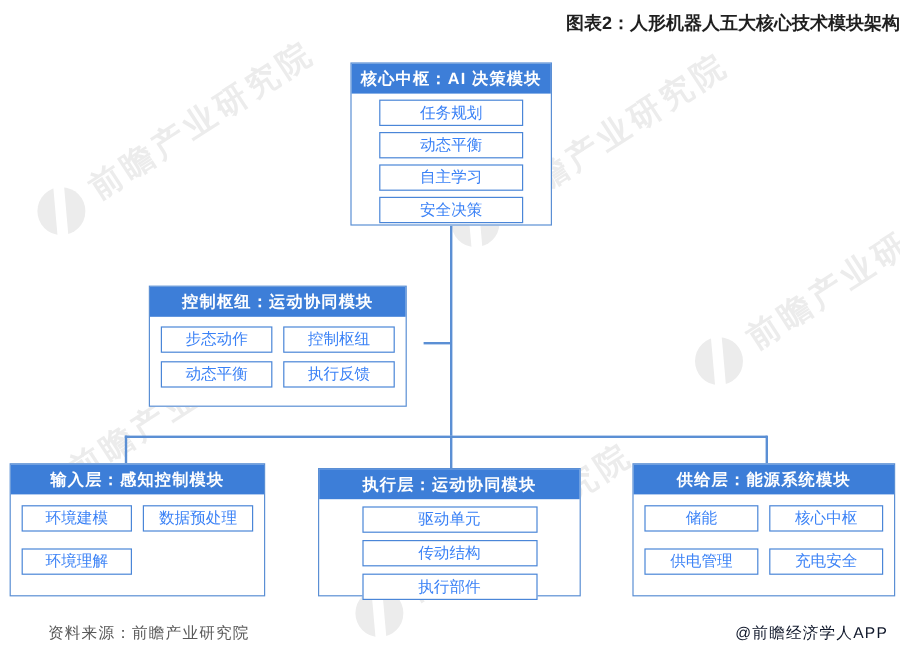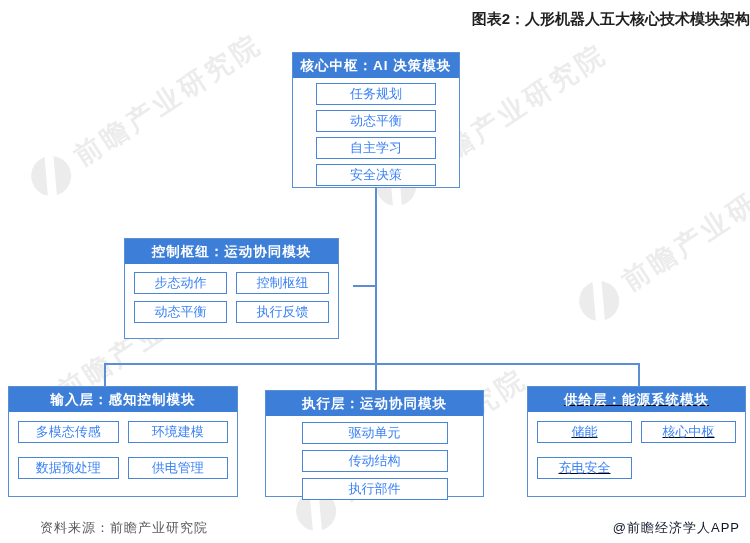--- a/index.html
+++ b/index.html
@@ -36,25 +36,25 @@
   #core{left:292px;top:52px;width:168px;height:136px;}
   #core .item{width:118px;margin:5px auto 0 auto;}
   
   #control{left:124px;top:238px;width:215px;height:101px;}
   .grid2{
     display:grid;grid-template-columns:1fr 1fr;column-gap:9px;row-gap:6px;
     padding:9px 9px 0 9px;
   }
   #control .grid2{row-gap:7px;padding-top:8px;}
   
-  #input{left:8px;top:386px;width:230px;height:111px;}
+  #input{left:8px;top:386px;width:213px;height:111px;}
   #input .grid2{row-gap:14px;}
   #execution{left:265px;top:390px;width:219px;height:107px;}
   #execution .item{width:144px;margin:6px auto 0 auto;}
-  #supply{left:527px;top:386px;width:219px;height:111px;text-decoration:underline;}
+  #supply{left:527px;top:386px;width:219px;height:111px;}
   #supply .grid2{row-gap:14px;}
   
   .line{position:absolute;background:#5b8fd4;z-index:0;}
   #v-main{left:375px;top:188px;width:1.5px;height:175px;}
   #h-stub{left:353px;top:285px;width:23px;height:1.5px;}
   #h-bar{left:104px;top:363px;width:535px;height:1.5px;}
   #v-drop-left{left:104px;top:363px;width:1.5px;height:23px;}
   #v-drop-mid{left:375px;top:363px;width:1.5px;height:27px;}
   #v-drop-right{left:638px;top:363px;width:1.5px;height:23px;}
   
@@ -131,39 +131,39 @@
         <div class="item">步态动作</div>
         <div class="item">控制枢纽</div>
         <div class="item">动态平衡</div>
         <div class="item">执行反馈</div>
       </div>
     </div>
 
     <div class="module" id="input">
       <div class="module-header">输入层：感知控制模块</div>
       <div class="grid2">
-        <div class="item">多模态传感</div>
         <div class="item">环境建模</div>
         <div class="item">数据预处理</div>
-        <div class="item">供电管理</div>
+        <div class="item">环境理解</div>
       </div>
     </div>
 
     <div class="module" id="execution">
       <div class="module-header">执行层：运动协同模块</div>
       <div class="item">驱动单元</div>
       <div class="item">传动结构</div>
       <div class="item">执行部件</div>
     </div>
 
     <div class="module" id="supply">
       <div class="module-header">供给层：能源系统模块</div>
       <div class="grid2">
         <div class="item">储能</div>
         <div class="item">核心中枢</div>
+        <div class="item">供电管理</div>
         <div class="item">充电安全</div>
       </div>
     </div>
 
     <div class="footer-source">资料来源：前瞻产业研究院</div>
     <div class="footer-credit">@前瞻经济学人APP</div>
 
   </div>
 </div>
 

